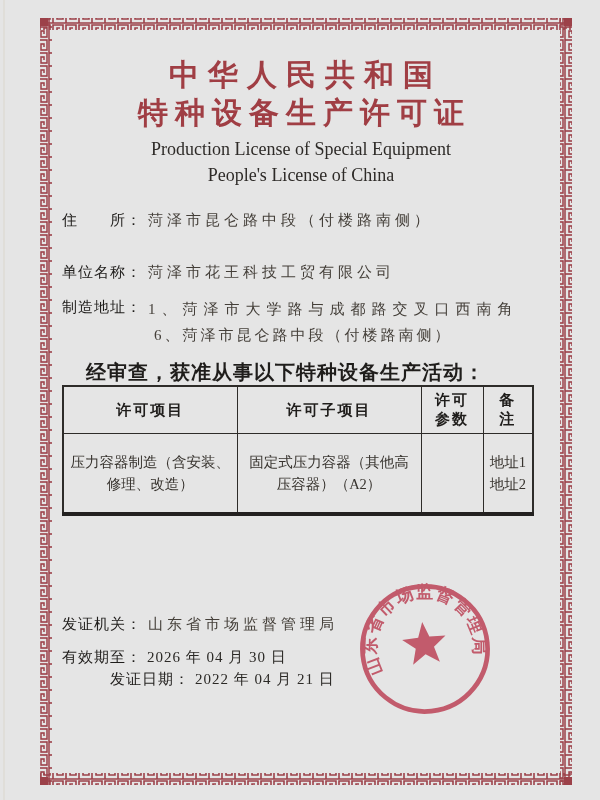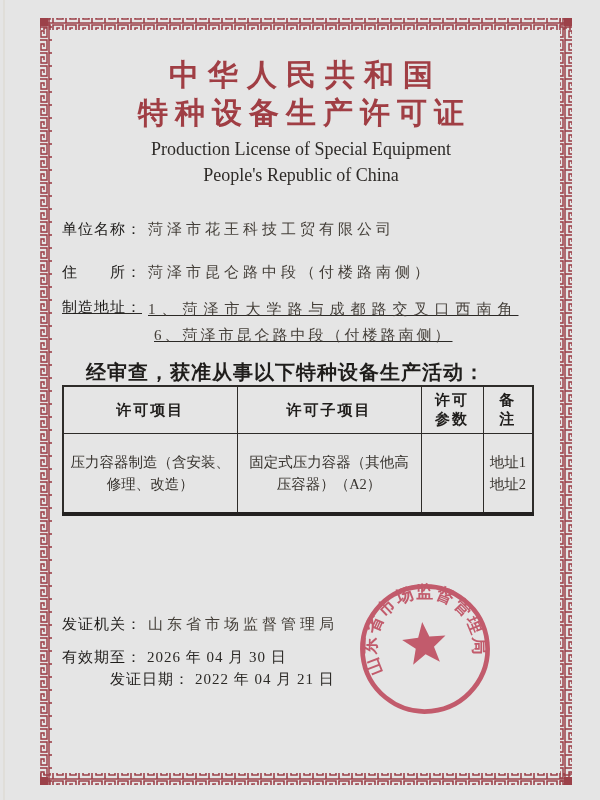--- a/index.html
+++ b/index.html
@@ -20,21 +20,21 @@
   .t-en-1{margin-top:4px;}
 
   .license-no{margin-top:12px;text-align:right;padding-right:26px;font-size:15px;line-height:22px;color:#2f2d2a;}
   .license-no .lbl{letter-spacing:1px;margin-right:4px;}
 
   .frow{display:flex;align-items:flex-start;font-size:15px;line-height:22px;}
   .frow .lbl{flex:none;color:#1f1d1b;letter-spacing:1px;}
   .frow .val{margin-left:6px;color:#443f39;letter-spacing:4px;}
   .row-unit{margin-top:30px;}
   .row-res{margin-top:21px;}
-  .row-mfg{margin-top:13px;text-decoration:underline;}
+  .row-mfg{margin-top:13px;}
   .row-mfg .val{letter-spacing:0;}
   .mfg-l1{display:block;letter-spacing:6px;line-height:26px;color:#443f39;}
   .mfg-l2{display:block;letter-spacing:3px;line-height:26px;color:#443f39;padding-left:6px;}
 
   .statement{margin:13px 0 0 24px;font-size:20px;line-height:22px;font-weight:600;color:#1f1d1b;letter-spacing:1px;}
 
   table.scope{margin-top:2px;border-collapse:collapse;table-layout:fixed;width:470px;
     border:2px solid #2e2c29;border-bottom:4px solid #232120;}
   table.scope th,table.scope td{border:1.6px solid #2e2c29;text-align:center;vertical-align:middle;padding:2px 6px;}
   table.scope th{height:42px;font-size:15px;font-weight:600;letter-spacing:2px;white-space:pre-line;line-height:19px;color:#1f1d1b;}
@@ -73,31 +73,31 @@
     <rect x="40" y="18" width="8" height="8" fill="#9c4149"></rect>
     <rect x="564" y="18" width="8" height="8" fill="#9c4149"></rect>
     <rect x="40" y="777" width="8" height="8" fill="#9c4149"></rect>
     <rect x="564" y="777" width="8" height="8" fill="#9c4149"></rect>
   </svg>
 
   <div class="content">
     <h1 class="t-cn t-cn-1">中华人民共和国</h1>
     <h1 class="t-cn t-cn-2">特种设备生产许可证</h1>
     <p class="t-en t-en-1">Production License of Special Equipment</p>
-    <p class="t-en">People's Republic of China</p>
+    <p class="t-en">People's License of China</p>
 
+
+    <div class="frow row-res">
+      <span class="lbl">住　　所：</span>
+      <span class="val">菏泽市昆仑路中段（付楼路南侧）</span>
+    </div>
 
     <div class="frow row-unit">
       <span class="lbl">单位名称：</span>
       <span class="val">菏泽市花王科技工贸有限公司</span>
-    </div>
-
-    <div class="frow row-res">
-      <span class="lbl">住　　所：</span>
-      <span class="val">菏泽市昆仑路中段（付楼路南侧）</span>
     </div>
 
     <div class="frow row-mfg">
       <span class="lbl">制造地址：</span>
       <span class="val">
         <span class="mfg-l1">1、菏泽市大学路与成都路交叉口西南角</span>
         <span class="mfg-l2">6、菏泽市昆仑路中段（付楼路南侧）</span>
       </span>
     </div>
 

